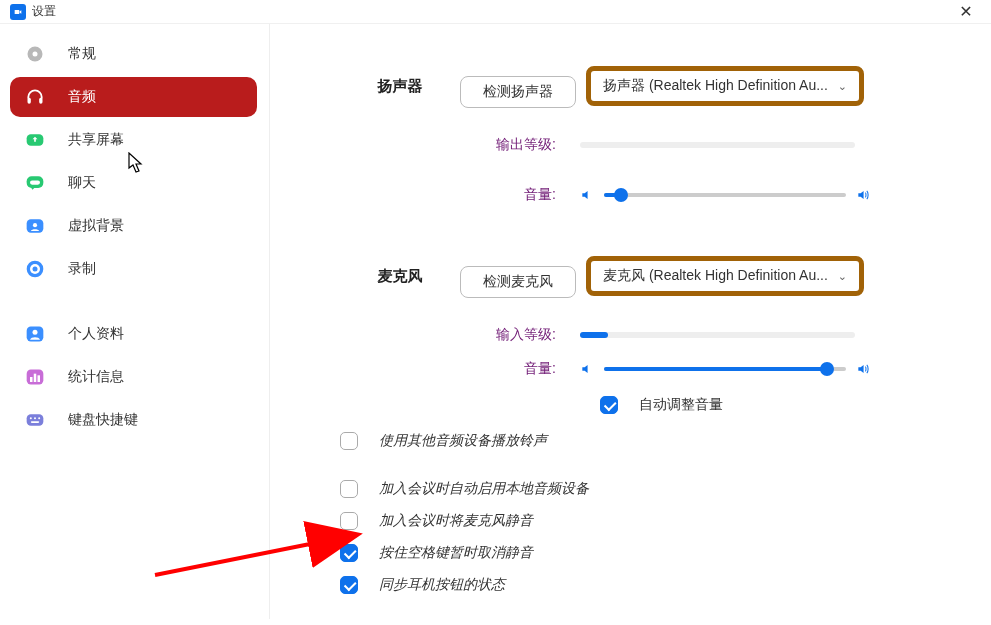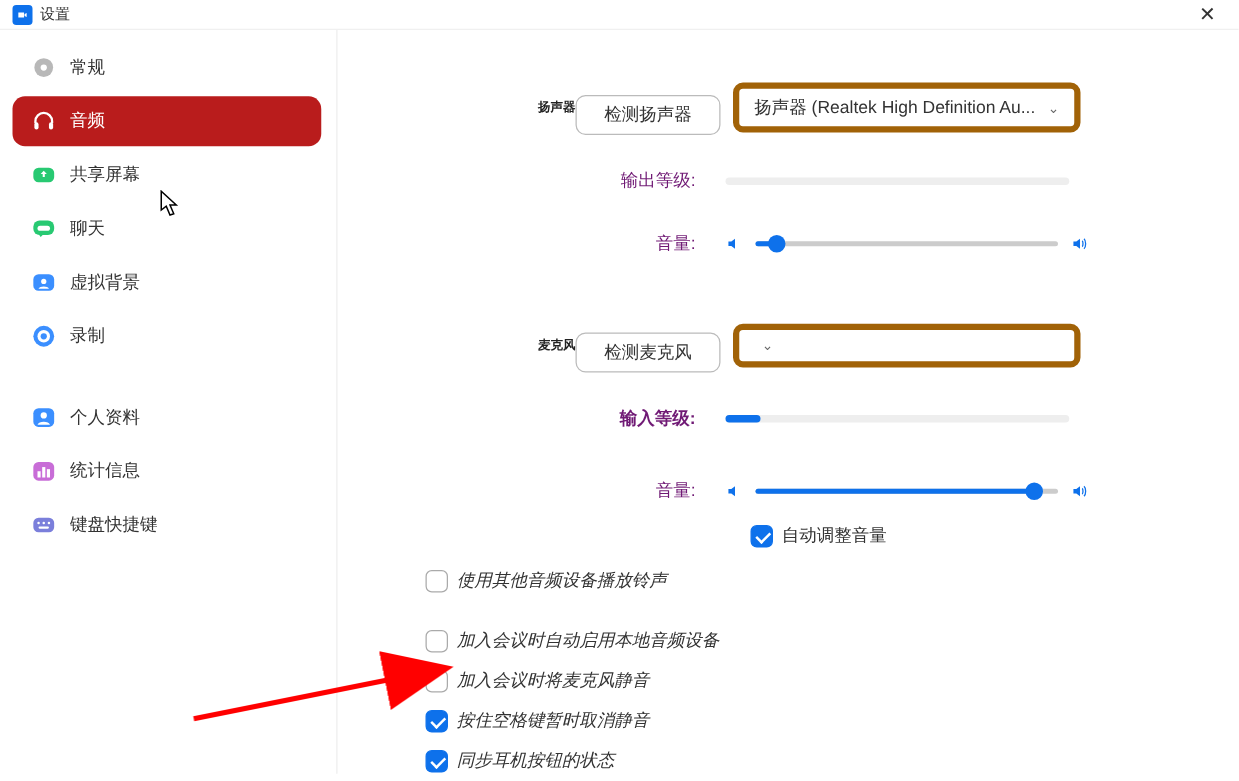--- a/index.html
+++ b/index.html
@@ -66,21 +66,21 @@
       border-right: 1px solid #eeeeee;
     }
     .sidebar-item {
       display: flex;
       align-items: center;
       height: 40px;
       padding: 0 14px;
       border-radius: 10px;
       cursor: pointer;
       margin-bottom: 3px;
-      gap: 10px;
+      gap: 22px;
     }
     .sidebar-item.active {
       background: #b91c1c;
     }
     .sidebar-item.active .sidebar-label {
       color: #ffffff;
     }
     .sidebar-icon {
       width: 22px;
       height: 22px;
@@ -99,24 +99,24 @@
       padding: 40px 40px 20px 70px;
       overflow-y: auto;
     }
     .section-row {
       display: flex;
       align-items: center;
       margin-bottom: 28px;
     }
     .section-label {
       width: 120px;
-      font-size: 10px;
+      font-size: 15px;
       font-weight: bold;
       color: #222;
-      text-align: right;
+      text-align: center;
     }
     .sub-label {
       width: 120px;
       font-size: 14px;
       color: #701a75;
       text-align: right;
       padding-right: 24px;
     }
     .btn-outline {
       border: 1px solid #bbb;
@@ -193,21 +193,21 @@
       width: 14px;
       height: 14px;
       background: #0e71eb;
       border-radius: 50%;
       transform: translate(-50%, -50%);
     }
     .checkbox-row {
       display: flex;
       align-items: center;
       margin-bottom: 14px;
-      gap: 7px;
+      gap: 21px;
       padding-left: 0;
     }
     .indent {
       padding-left: 260px;
       margin-bottom: 18px;
     }
     .cb {
       width: 18px;
       height: 18px;
       border: 1.5px solid #aaa;
@@ -403,24 +403,25 @@
               <path d="M16 8c1.5 1 1.5 7 0 8M18.5 5c3 2.5 3 11.5 0 14" stroke="#0e71eb" stroke-width="1.8" fill="none"></path>
             </svg>
         </span>
       </div>
     </div>
 
     <div class="section-row">
       <div class="section-label">麦克风</div>
       <button class="btn-outline">检测麦克风</button>
       <div class="select-device">
+        <span class="select-text">麦克风 (Realtek High Definition Au...</span>
         <span class="chev">⌄</span>
       </div>
     </div>
-    <div class="section-row" style="margin-bottom:40px;font-weight:bold;">
+    <div class="section-row" style="margin-bottom:16px;">
       <div class="section-label"></div>
       <div class="sub-label">输入等级:</div>
       <div class="level-bar">
         <div class="level-fill" style="width:10%"></div>
       </div>
     </div>
     <div class="section-row" style="margin-bottom:18px;">
       <div class="section-label"></div>
       <div class="sub-label">音量:</div>
       <div class="slider-wrap">

